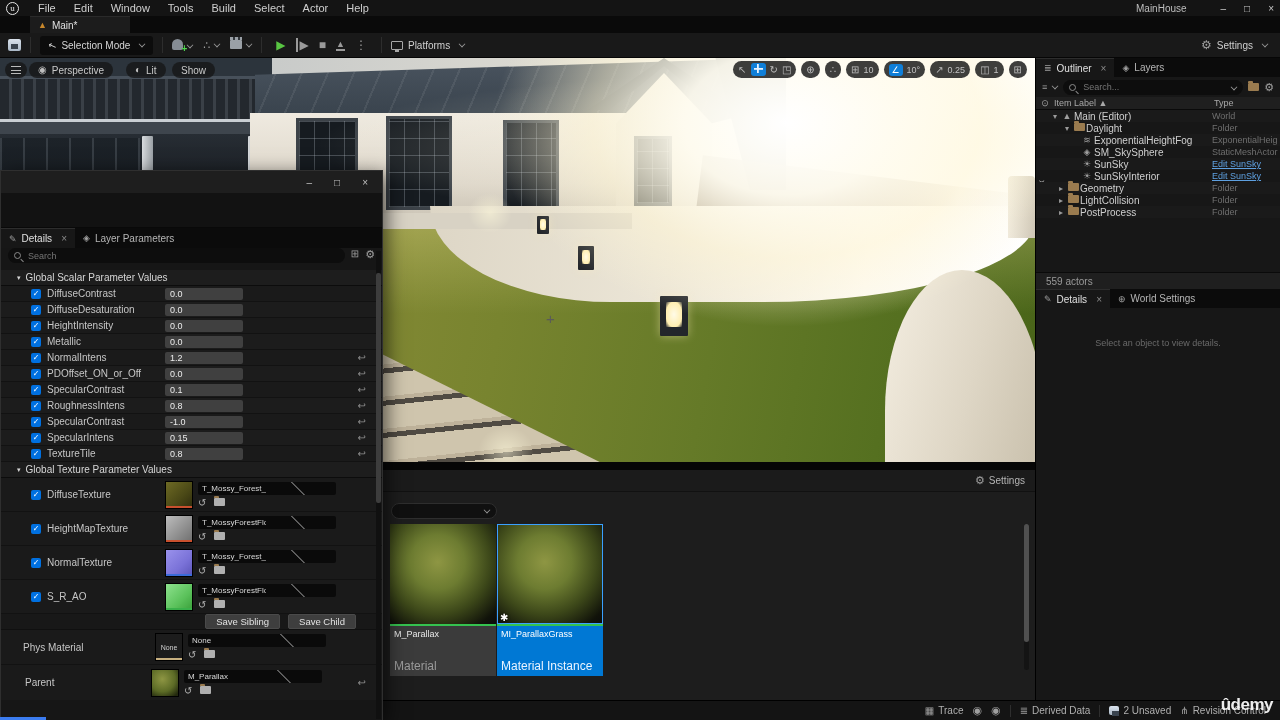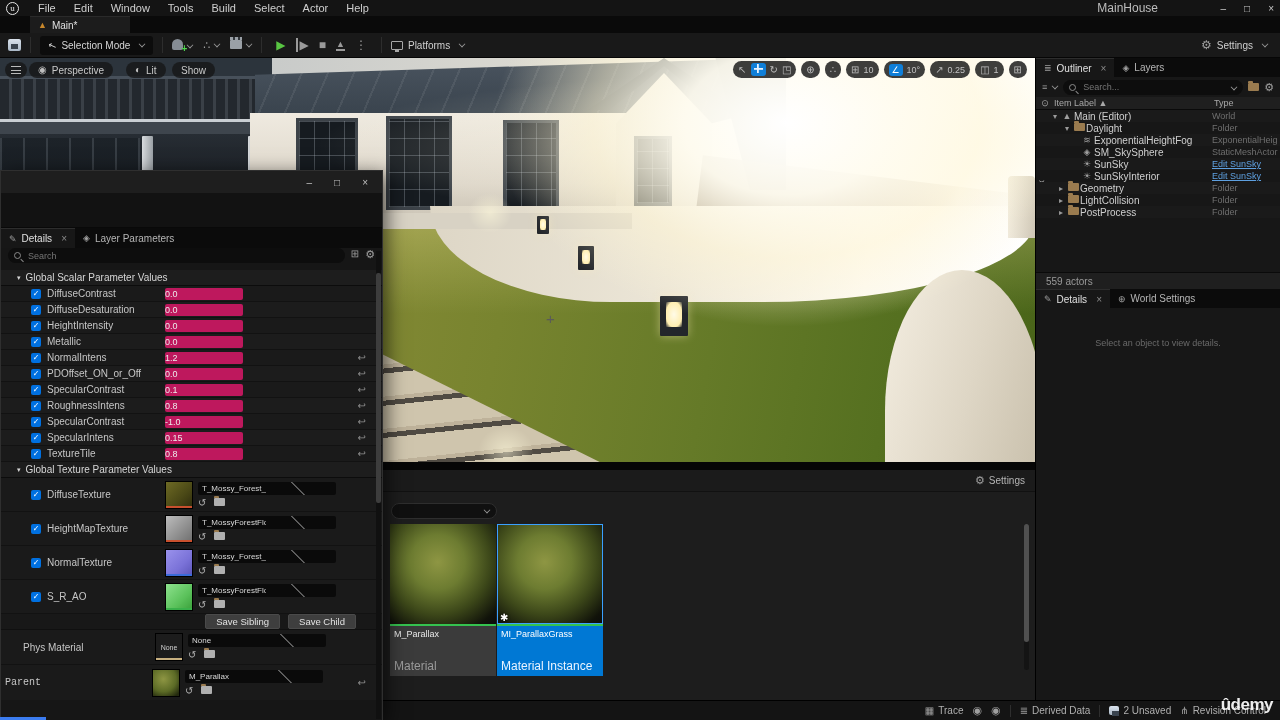--- a/index.html
+++ b/index.html
@@ -12,21 +12,21 @@
   .mag{display:inline-block;width:7px;height:7px;border:1.3px solid #8a8a8a;border-radius:50%;position:relative;flex:none;}
   .mag:after{content:'';position:absolute;width:4px;height:1.3px;background:#8a8a8a;left:5px;top:7px;transform:rotate(45deg);}
   .fold{display:inline-block;width:11px;height:8px;background:#9a7b4f;border-radius:1px;position:relative;flex:none;}
   .fold:before{content:'';position:absolute;left:0;top:-2px;width:5px;height:2px;background:#9a7b4f;border-radius:1px 1px 0 0;}
   .ic{display:inline-block;color:#9f9f9f;}
   
   .menubar{left:0;top:0;width:1280px;height:16px;background:#141414;display:flex;align-items:center;font-size:11px;color:#cfcfcf;}
   .uelogo{width:13px;height:13px;border:1.4px solid #e8e8e8;border-radius:50%;margin:0 10px 0 6px;
           display:flex;align-items:center;justify-content:center;font-size:9px;color:#e8e8e8;font-family:"Liberation Serif",serif;}
   .menu-item{padding:0 9px;}
-  .win-title{position:absolute;left:1048px;width:110px;text-align:right;font-size:12px;color:#bdbdbd;}
+  .win-title{position:absolute;left:1136px;width:110px;text-align:left;font-size:10px;color:#bdbdbd;}
   .winbtns{position:absolute;right:6px;display:flex;gap:18px;font-size:10px;color:#c8c8c8;}
   .tabbar{left:0;top:16px;width:1280px;height:17px;background:#0a0a0a;}
   .leveltab{position:absolute;left:30px;top:0;height:17px;width:100px;background:#1c1c1c;display:flex;align-items:center;
             padding-left:8px;font-size:10px;color:#e0e0e0;gap:5px;border-top:1px solid #2a2a2a;}
   .toolbar{left:0;top:33px;width:1280px;height:25px;background:#191919;border-bottom:1px solid #060606;display:flex;align-items:center;font-size:10px;}
   .disk{width:13px;height:12px;background:linear-gradient(#d9e2ec,#aab8c6);border-radius:2px;position:relative;}
   .disk:after{content:'';position:absolute;left:3px;top:5px;width:7px;height:5px;background:#39434e;}
   .selpill{background:#0c0c0c;border-radius:3px;height:19px;display:flex;align-items:center;padding:0 8px;gap:5px;color:#d6d6d6;}
   .tbsep{width:1px;height:16px;background:#2d2d2d;margin:0 9px;}
   .playbtn{font-size:12px;margin:0 5px;}
@@ -132,21 +132,21 @@
   .fwin{left:0;top:170px;width:383px;height:550px;background:#161616;border:1px solid #2f2f2f;border-bottom:none;
         box-shadow:4px 4px 18px rgba(0,0,0,.6);font-size:10px;z-index:40;}
   .ftitle{height:22px;background:#1e1e1e;display:flex;align-items:center;justify-content:flex-end;gap:22px;padding-right:14px;color:#c0c0c0;font-size:10px;}
   .fgap{height:35px;background:#121212;border-bottom:1px solid #090909;}
   .hdr{height:14px;background:#232323;display:flex;align-items:center;padding-left:8px;gap:5px;font-size:9px;font-weight:bold;color:#d0d0d0;border-bottom:1px solid #0c0c0c;}
   .subhdr{height:16px;background:#1d1d1d;display:flex;align-items:center;padding-left:16px;gap:5px;color:#d6d6d6;border-bottom:1px solid #0c0c0c;}
   .srow{display:flex;align-items:center;height:16px;border-bottom:1px solid #121212;background:#1a1a1a;}
   .srow:nth-child(even){background:#1c1c1c;}
   .chk{width:10px;height:10px;background:#0070e0;border-radius:2px;color:#fff;font-size:8px;line-height:10px;text-align:center;margin:0 6px 0 30px;flex:none;}
   .plabel{width:118px;color:#c6c6c6;white-space:nowrap;overflow:hidden;flex:none;}
-  .vfield{width:78px;height:12px;background:#be185d;border-radius:2px;color:#ececec;font-size:9px;line-height:12px;flex:none;}
+  .vfield{width:78px;height:12px;background:#404040;border-radius:2px;color:#ececec;font-size:9px;line-height:12px;padding-left:5px;flex:none;}
   .reset{margin-left:auto;margin-right:16px;color:#8f8f8f;font-size:10px;}
   .trow{display:flex;align-items:center;height:34px;border-bottom:1px solid #121212;background:#1a1a1a;}
   .tthumb{width:28px;height:28px;flex:none;border:1px solid #000;position:relative;}
   .tthumb .edge{position:absolute;left:0;bottom:0;width:100%;height:2px;}
   .tcol{display:flex;flex-direction:column;gap:2px;margin-left:5px;}
   .tdrop{width:138px;height:13px;background:#0a0a0a;border-radius:2px;color:#d8d8d8;font-size:8px;line-height:13px;
          padding:0 4px;white-space:nowrap;overflow:hidden;display:flex;align-items:center;}
   .tdrop span{flex:1;overflow:hidden;white-space:nowrap;}
   .ticons{display:flex;gap:8px;color:#b0b0b0;font-size:10px;align-items:center;}
   .btn{background:#3e3e3e;border:1px solid #4a4a4a;border-radius:2px;color:#e2e2e2;font-size:9.5px;padding:1px 10px;}
@@ -644,21 +644,21 @@
             <span>None</span>
             <span class="cv" style="margin:0 0 0 2px;"></span>
           </span>
         <span class="ticons">
           <span>↺</span>
           <span><span class="fold" style="background:#b0b0b0;"></span></span>
         </span>
       </span>
     </div>
     <div class="trow" style="height:35px;border-bottom:none;">
-      <span class="plabel" style="margin-left:4px;width:147px;font-family:Liberation Mono, monospace;">Parent</span>
+      <span class="plabel" style="margin-left:24px;width:126px;">Parent</span>
       <span class="tthumb" style="background:radial-gradient(circle at 40% 35%,#8e9643,#5c6b26 55%,#23290e 90%);"></span>
       <span class="tcol">
         <span class="tdrop">
             <span>M_Parallax</span>
             <span class="cv" style="margin:0 0 0 2px;"></span>
           </span>
         <span class="ticons">
           <span>↺</span>
           <span><span class="fold" style="background:#b0b0b0;"></span></span>
         </span>

